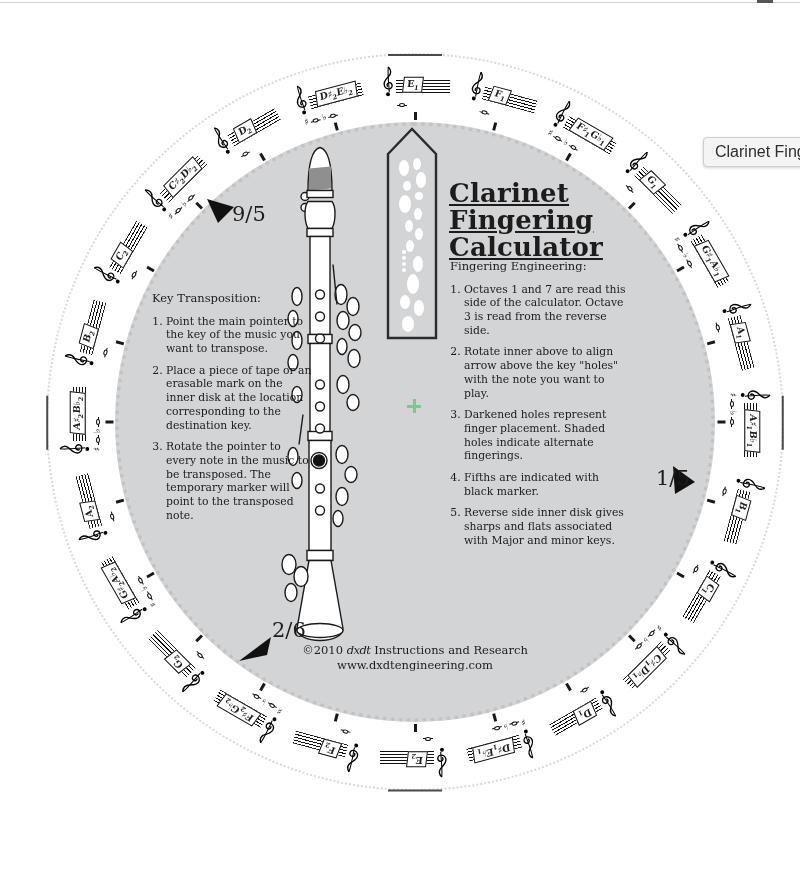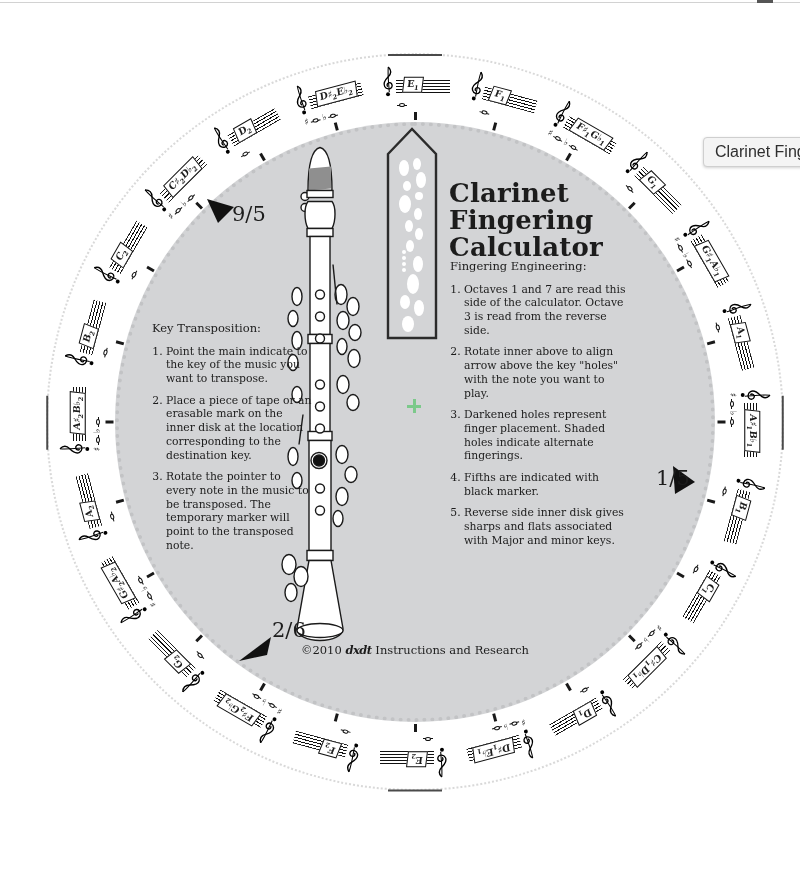--- a/index.html
+++ b/index.html
@@ -36,29 +36,29 @@
 
   
   .clarinet { position:absolute; left:263px; top:142px; }
   .hexptr { position:absolute; left:383px; top:126px; }
   .plus { position:absolute; left:407px; top:399px; width:14px; height:14px; }
   .plus::before { content:""; position:absolute; left:0; top:5.5px; width:14px; height:3px; background:var(--cross,#7cc98b); }
   .plus::after { content:""; position:absolute; left:5.5px; top:0; width:3px; height:14px; background:var(--cross,#7cc98b); }
 
   
   .title { position:absolute; left:449px; top:180px; font-size:26px; font-weight:bold;
-           line-height:1.04; white-space:pre-line; letter-spacing:.2px; }
+           line-height:1.04; white-space:pre-line; letter-spacing:.2px;text-decoration:underline; }
   .block-head { font-size:11.5px; margin-bottom:9px; }
   .fingering { position:absolute; left:450px; top:259px; width:176px; font-size:10.8px; line-height:1.27; }
-  .transposition { position:absolute; left:152px; top:291px; width:160px; font-size:10.8px; line-height:1.27;margin-top:30px; }
+  .transposition { position:absolute; left:152px; top:291px; width:160px; font-size:10.8px; line-height:1.27; }
   ol.ilist { margin:0 0 0 1px; padding-left:13px; }
   ol.ilist li { margin-bottom:8px; }
   .footer { position:absolute; left:283px; top:643px; width:264px; text-align:center;
             font-size:11.5px; line-height:1.3; }
-  .brand { font-weight:bold; font-style:italic; letter-spacing:-.5px; }
+  .brand { font-weight:normal; font-style:italic; letter-spacing:-.5px; }
 
   
   .ptr { position:absolute; font-size:21px; }
   .ptr .num { position:absolute; white-space:nowrap; }
   .ptr svg { position:absolute; }
   .ptr-35 { left:206px; top:196px; width:64px; height:42px; }
   .ptr-35 .num { left:26px; top:6px; }
   .ptr-35 svg { left:0; top:2px; }
   .ptr-15 { left:640px; top:460px; width:56px; height:40px; }
   .ptr-15 .num { left:16px; top:6px; }
@@ -630,21 +630,21 @@
           <li>Rotate inner above to align arrow above the key "holes" with the note you want to play.</li>
           <li>Darkened holes represent finger placement. Shaded holes indicate alternate fingerings.</li>
           <li>Fifths are indicated with black marker.</li>
           <li>Reverse side inner disk gives sharps and flats associated with Major and minor keys.</li>
         </ol>
     </div>
 
     <div class="transposition">
       <div class="block-head">Key Transposition:</div>
       <ol class="ilist">
-          <li>Point the main indicate to the key of the music you want to transpose.</li>
+          <li>Point the main pointer to the key of the music you want to transpose.</li>
           <li>Place a piece of tape or an erasable mark on the inner disk at the location corresponding to the destination key.</li>
           <li>Rotate the pointer to every note in the music to be transposed. The temporary marker will point to the transposed note.</li>
         </ol>
     </div>
 
     <div class="ptr ptr-35">
       <svg width="30" height="28">
           <polygon points="1,1 28,9 12,25" fill="#111"></polygon>
         </svg>
       <span class="num">9/5</span>
@@ -657,19 +657,20 @@
     </div>
     <div class="ptr ptr-25">
       <svg width="38" height="30">
           <polygon points="1,27 33,3 29,21" fill="#111"></polygon>
         </svg>
       <span class="num">2/6</span>
     </div>
 
     <div class="footer">
       <div><span>©2010 </span><span class="brand">dxdt</span><span> Instructions and Research</span></div>
+      <div>www.dxdtengineering.com</div>
     </div>
   </div>
 
   <div class="tooltip">
     <span>Clarinet Fing</span>
   </div>
 </div>
 
 </body></html>

